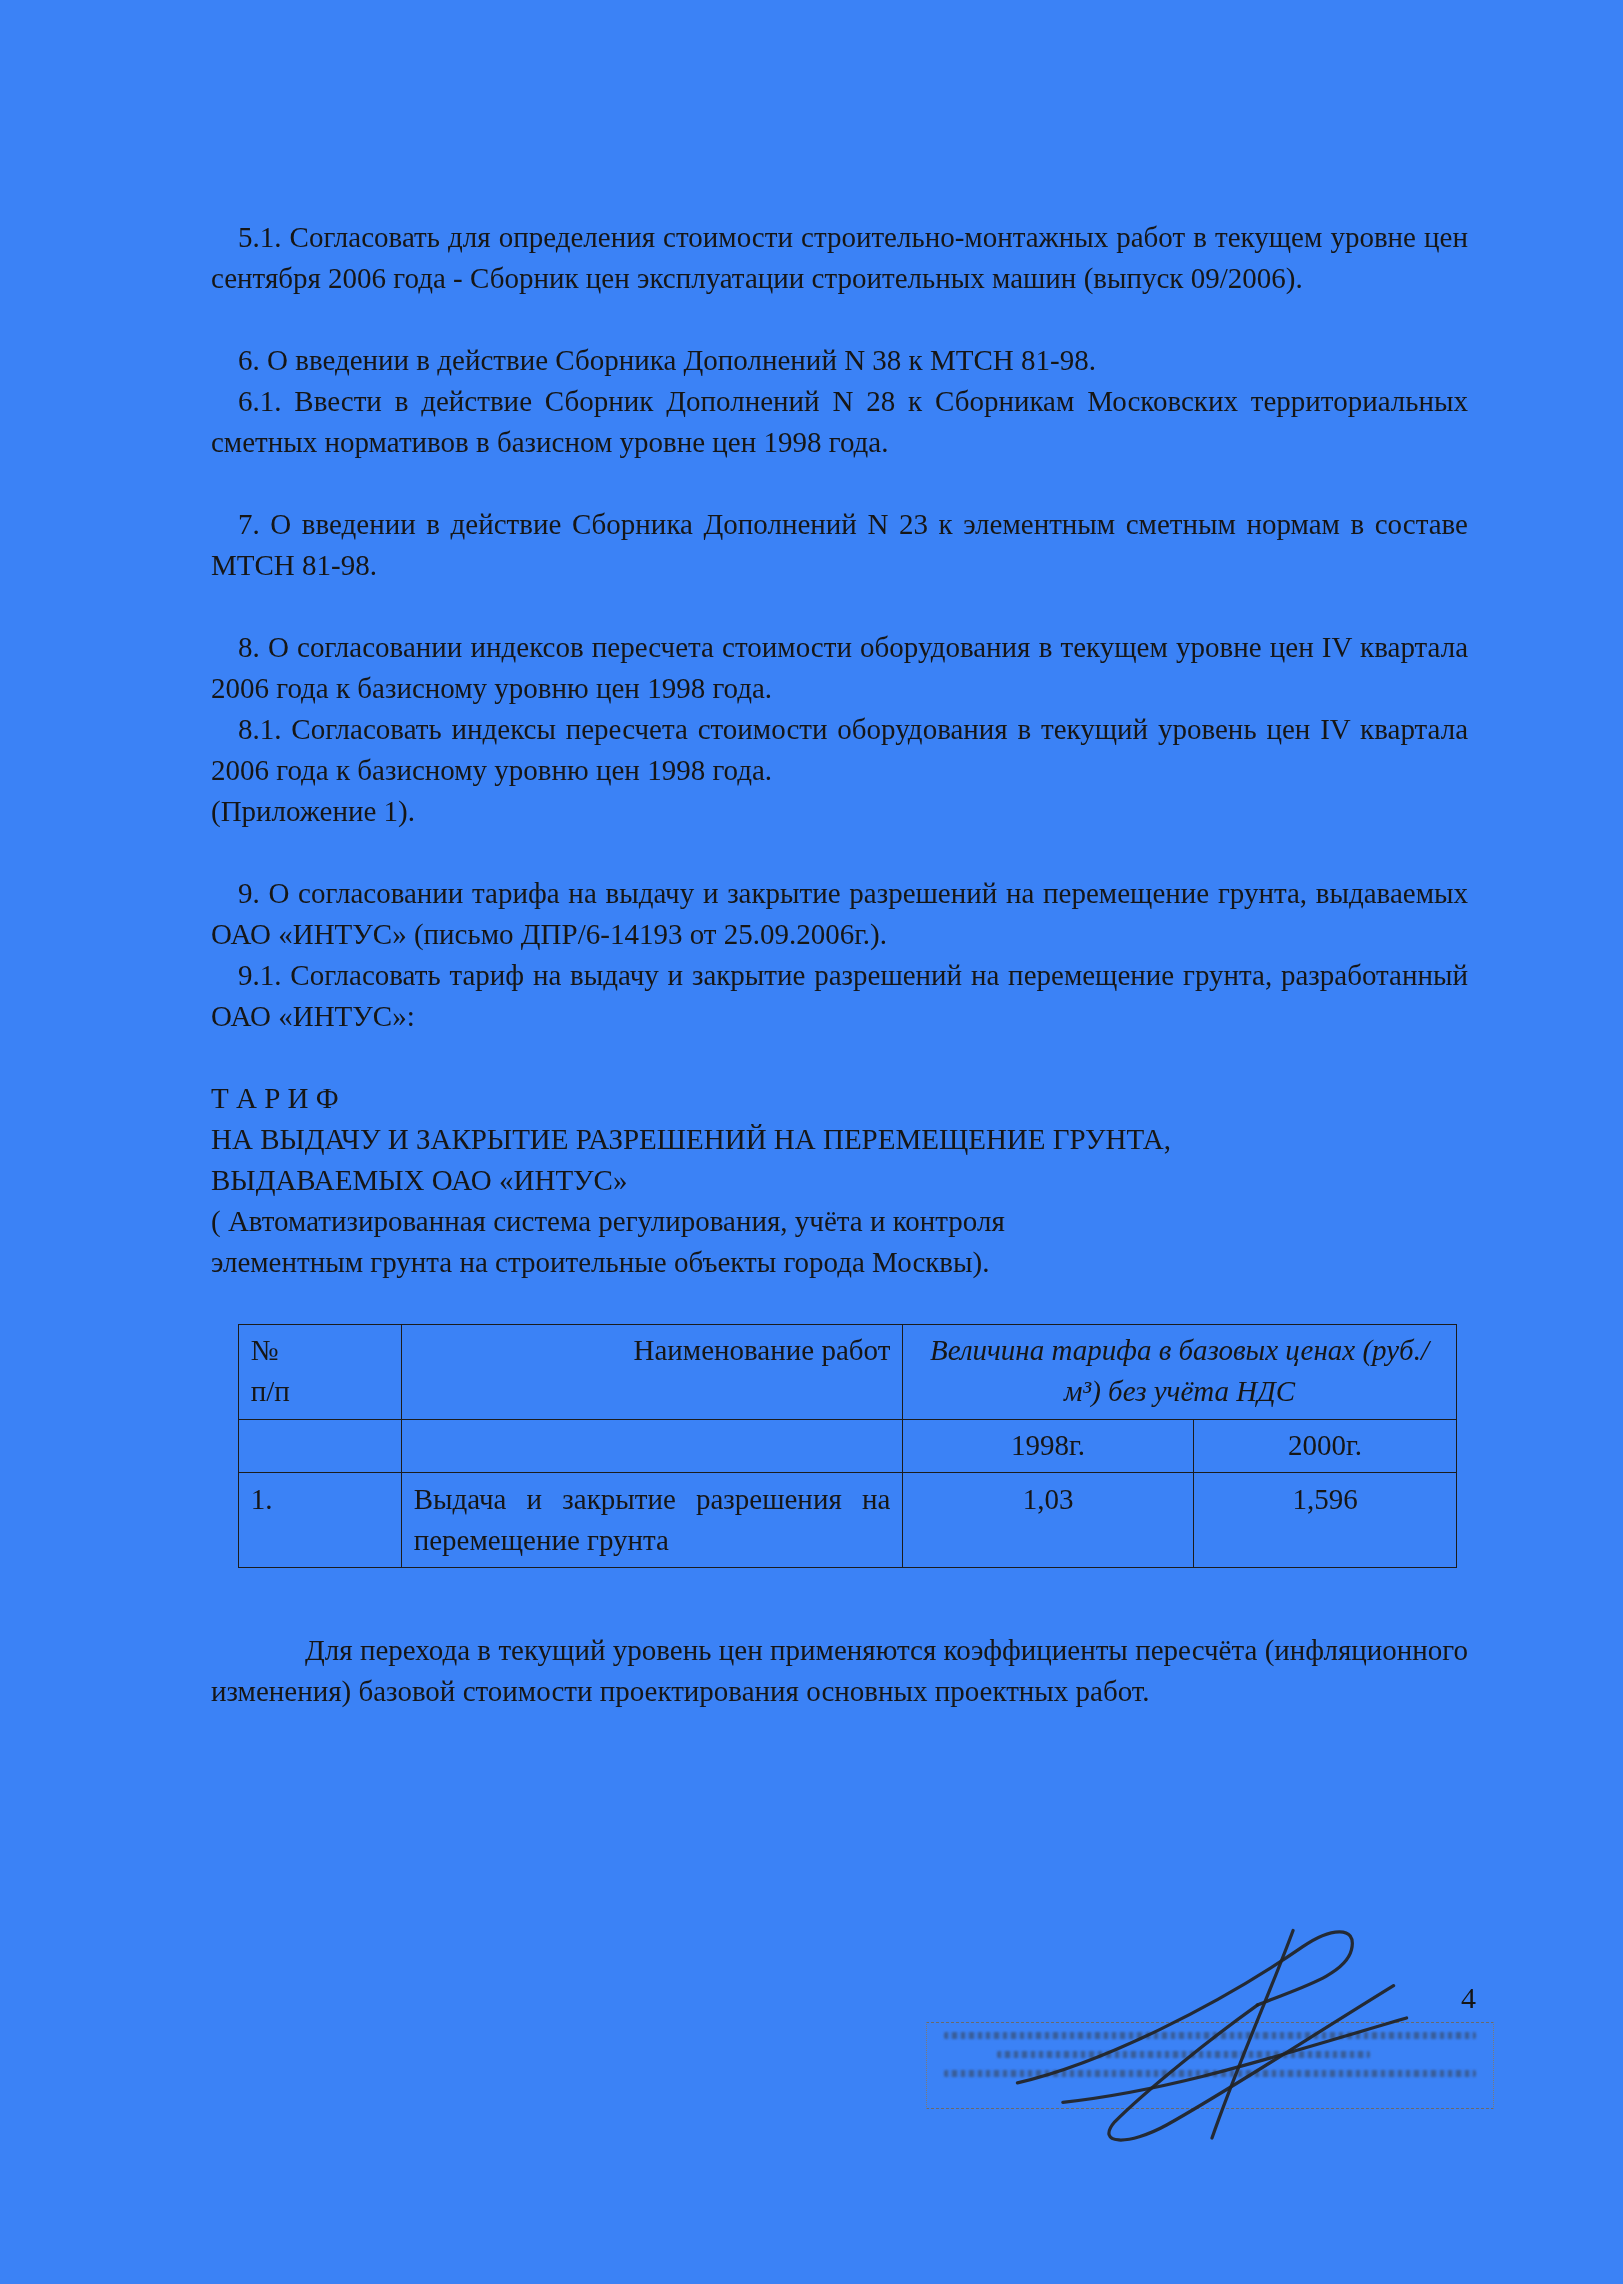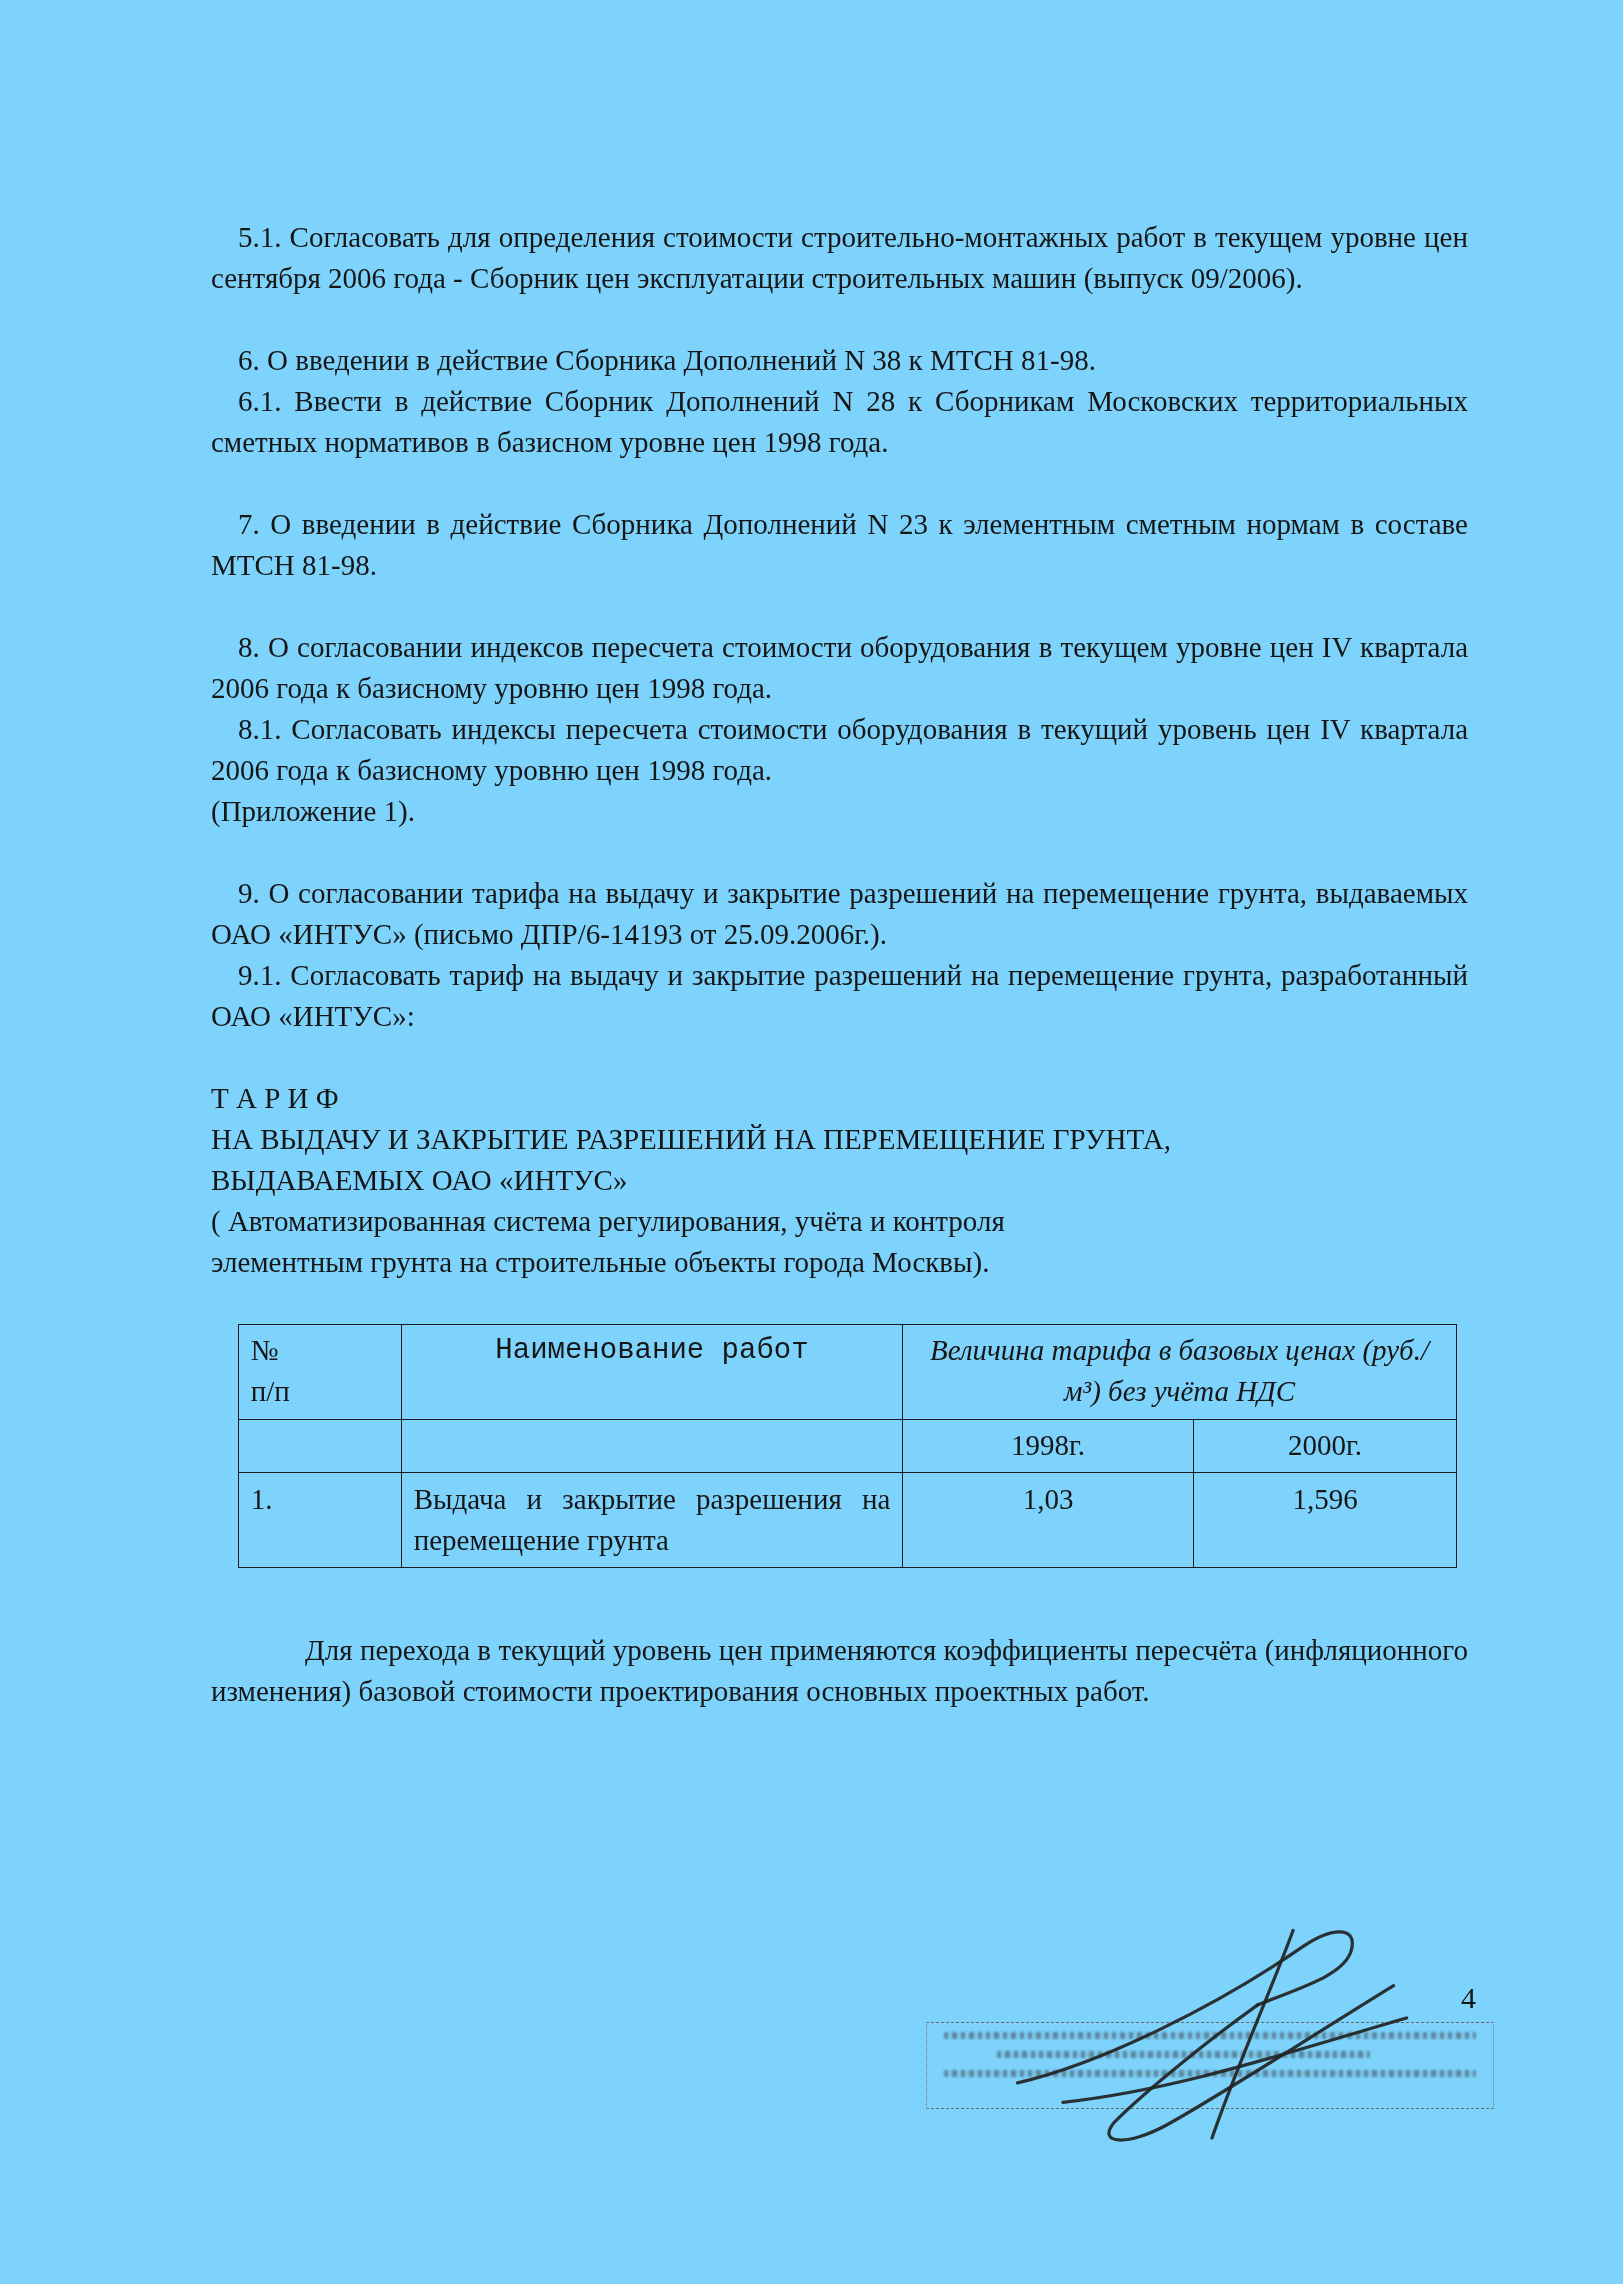--- a/index.html
+++ b/index.html
@@ -1,21 +1,21 @@
 <!DOCTYPE html>
 <html style="font-size:10.4px"><head>
 <meta charset="utf-8">
 <style>
   * { margin:0; padding:0; box-sizing:border-box; }
   html, body { background:#ffffff; }
   .page {
     position:relative;
     width:1624px;
     height:2284px;
-    background:#7dd3fc;
+    background:#3b82f6;
     font-family:"Liberation Serif","DejaVu Serif",serif;
     font-size:29px;
     line-height:41px;
     color:#161616;
     overflow:hidden;
   }
   .content {
     position:absolute;
     left:211px;
     top:217px;
@@ -36,21 +36,21 @@
     width:1218px;
     margin:41px 0 0 27px;
     table-layout:fixed;
   }
   table.tariff td {
     border:1.9px solid #1c1c1c;
     vertical-align:top;
     padding:5.2px 11.7px 6.5px 11.7px;
   }
   td.c-num { text-align:left; }
-  td.c-name-h { text-align:center;font-family:Liberation Mono, monospace; }
+  td.c-name-h { text-align:right; }
   td.c-tariff-h { text-align:center;font-style:italic; }
   td.c-year { text-align:center; }
   td.c-val { text-align:center; }
   td.c-work { text-align:justify;font-family:Liberation Serif, serif; }
   td.c-empty { border-top:1.9px solid #1c1c1c; }
   .closing {
     margin-top:62px;
     text-align:justify;
     text-indent:94px;
   }

